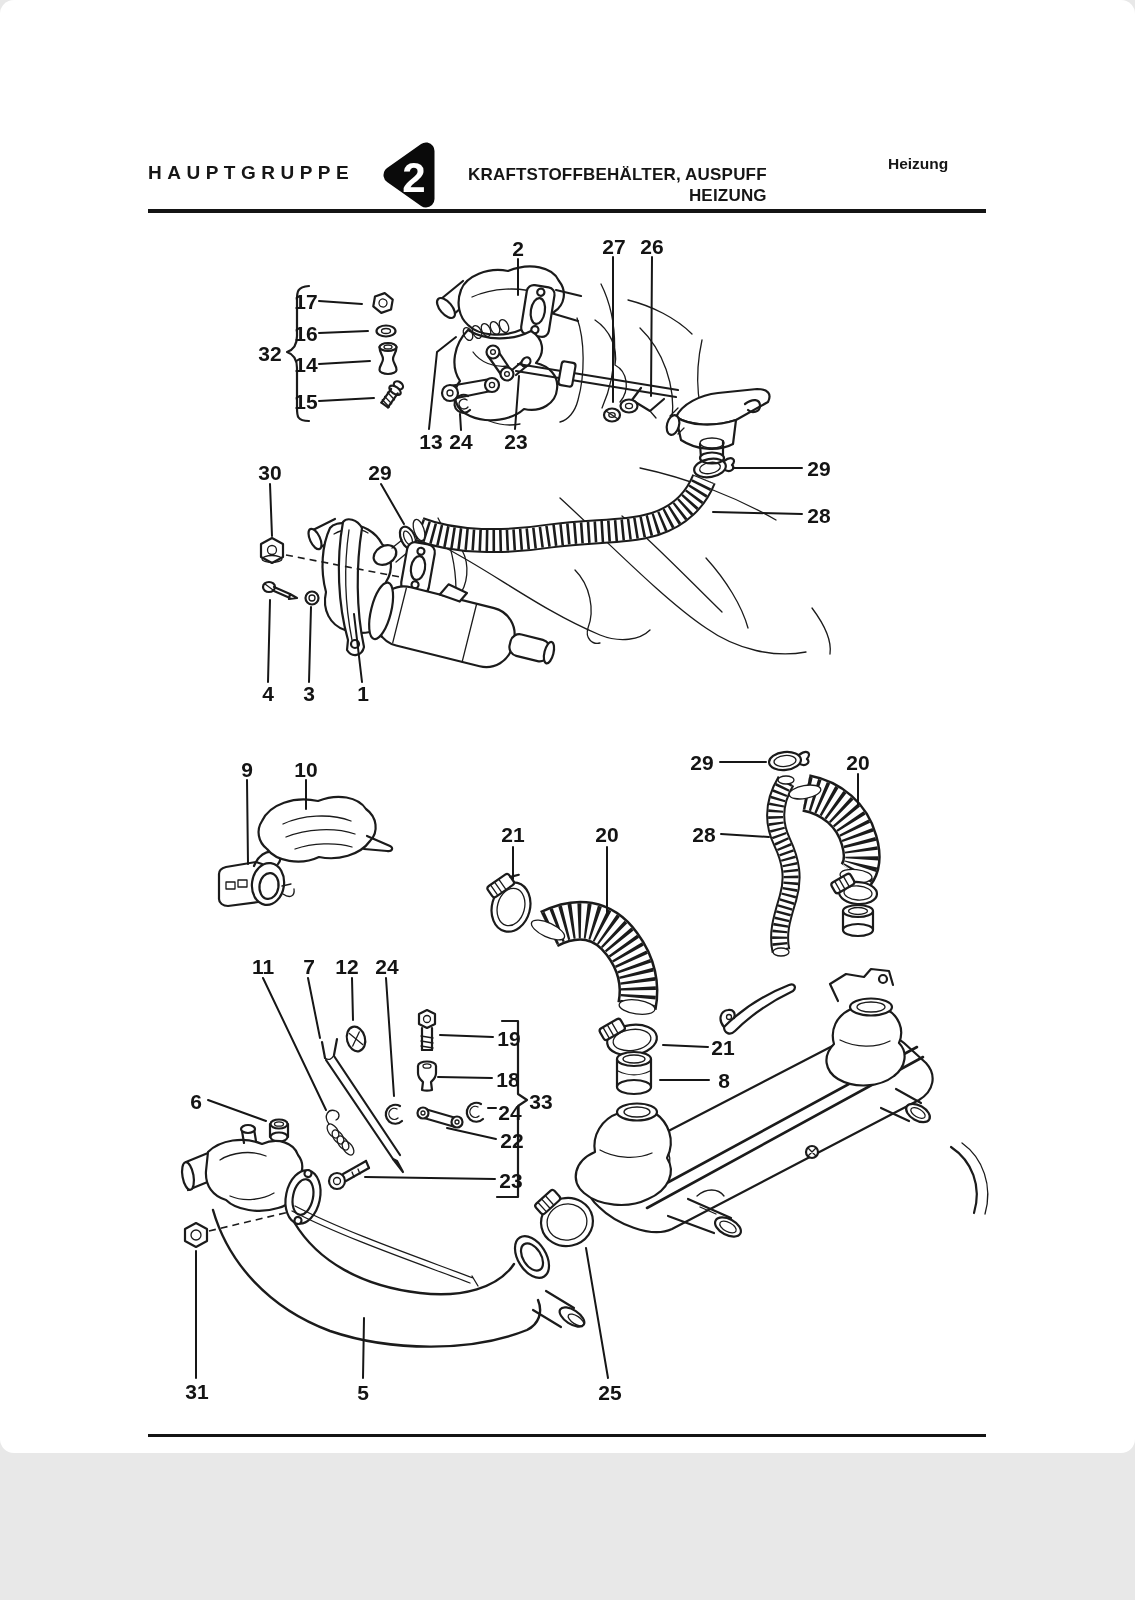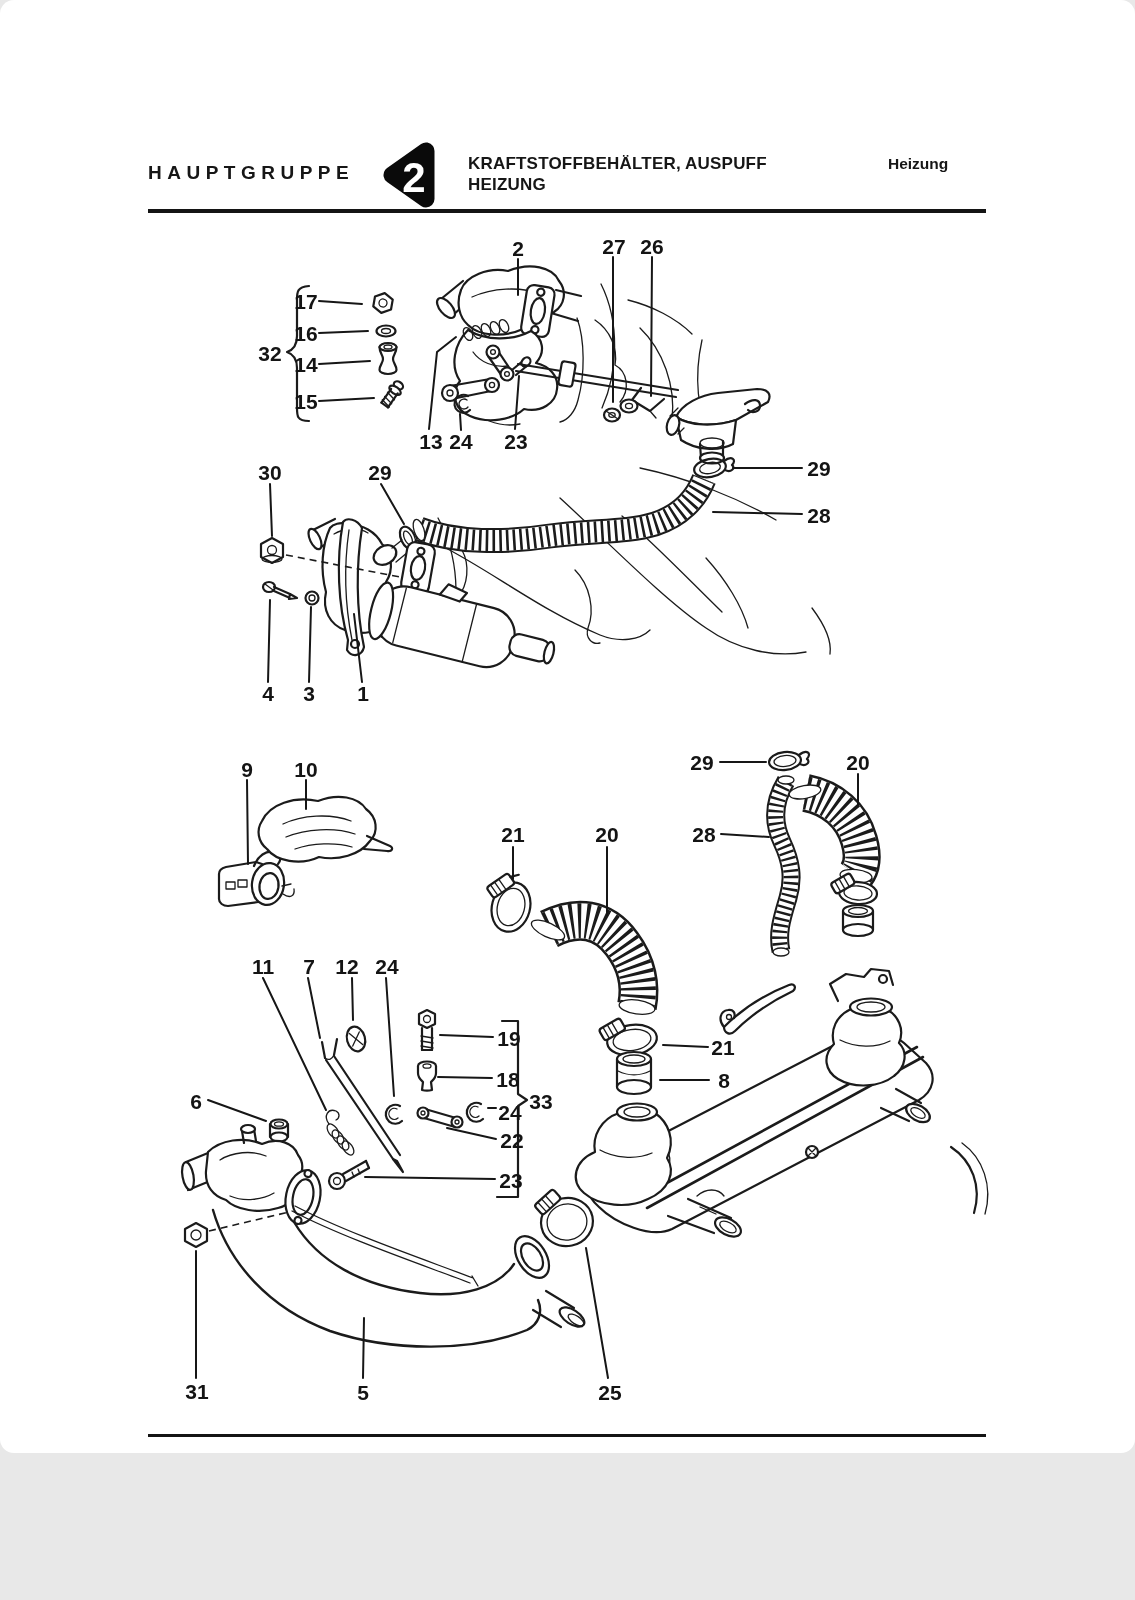--- a/index.html
+++ b/index.html
@@ -2,21 +2,21 @@
 <html><head>
 <meta charset="utf-8">
 <style>
   html,body{margin:0;padding:0;background:#e8e8e8;}
   .page{position:relative;width:1135px;height:1453px;background:#ffffff;overflow:hidden;
         font-family:"Liberation Sans",sans-serif;color:#161616;border-radius:14px;}
   .abs{position:absolute;}
   
   .hg{left:148px;top:162px;font-size:19px;font-weight:bold;letter-spacing:5.5px;}
   .emblem{left:381px;top:136px;width:58px;height:78px;}
-  .titleblock{left:468px;top:153px;font-size:17px;font-weight:bold;line-height:21px;letter-spacing:.2px;}
+  .titleblock{left:468px;top:164px;font-size:17px;font-weight:bold;line-height:21px;letter-spacing:.2px;text-align:right;}
   .heizung{left:888px;top:155px;font-size:15.5px;font-weight:bold;}
   .rule{left:148px;width:838px;background:#141414;}
   .rule-top{top:209px;height:3.5px;}
   .rule-bottom{top:1434px;height:2.5px;}
   
   .bildtafel{left:148px;top:1466px;font-size:10px;font-weight:bold;}
   .plateno{left:201px;top:1452px;font-size:30px;font-weight:bold;letter-spacing:1px;}
   .pageno{left:928px;top:1450px;display:flex;align-items:baseline;font-weight:bold;}
   .pageno .big{font-size:31px;}
   .pageno .sep{font-size:17px;margin:0 2px 0 3px;}

